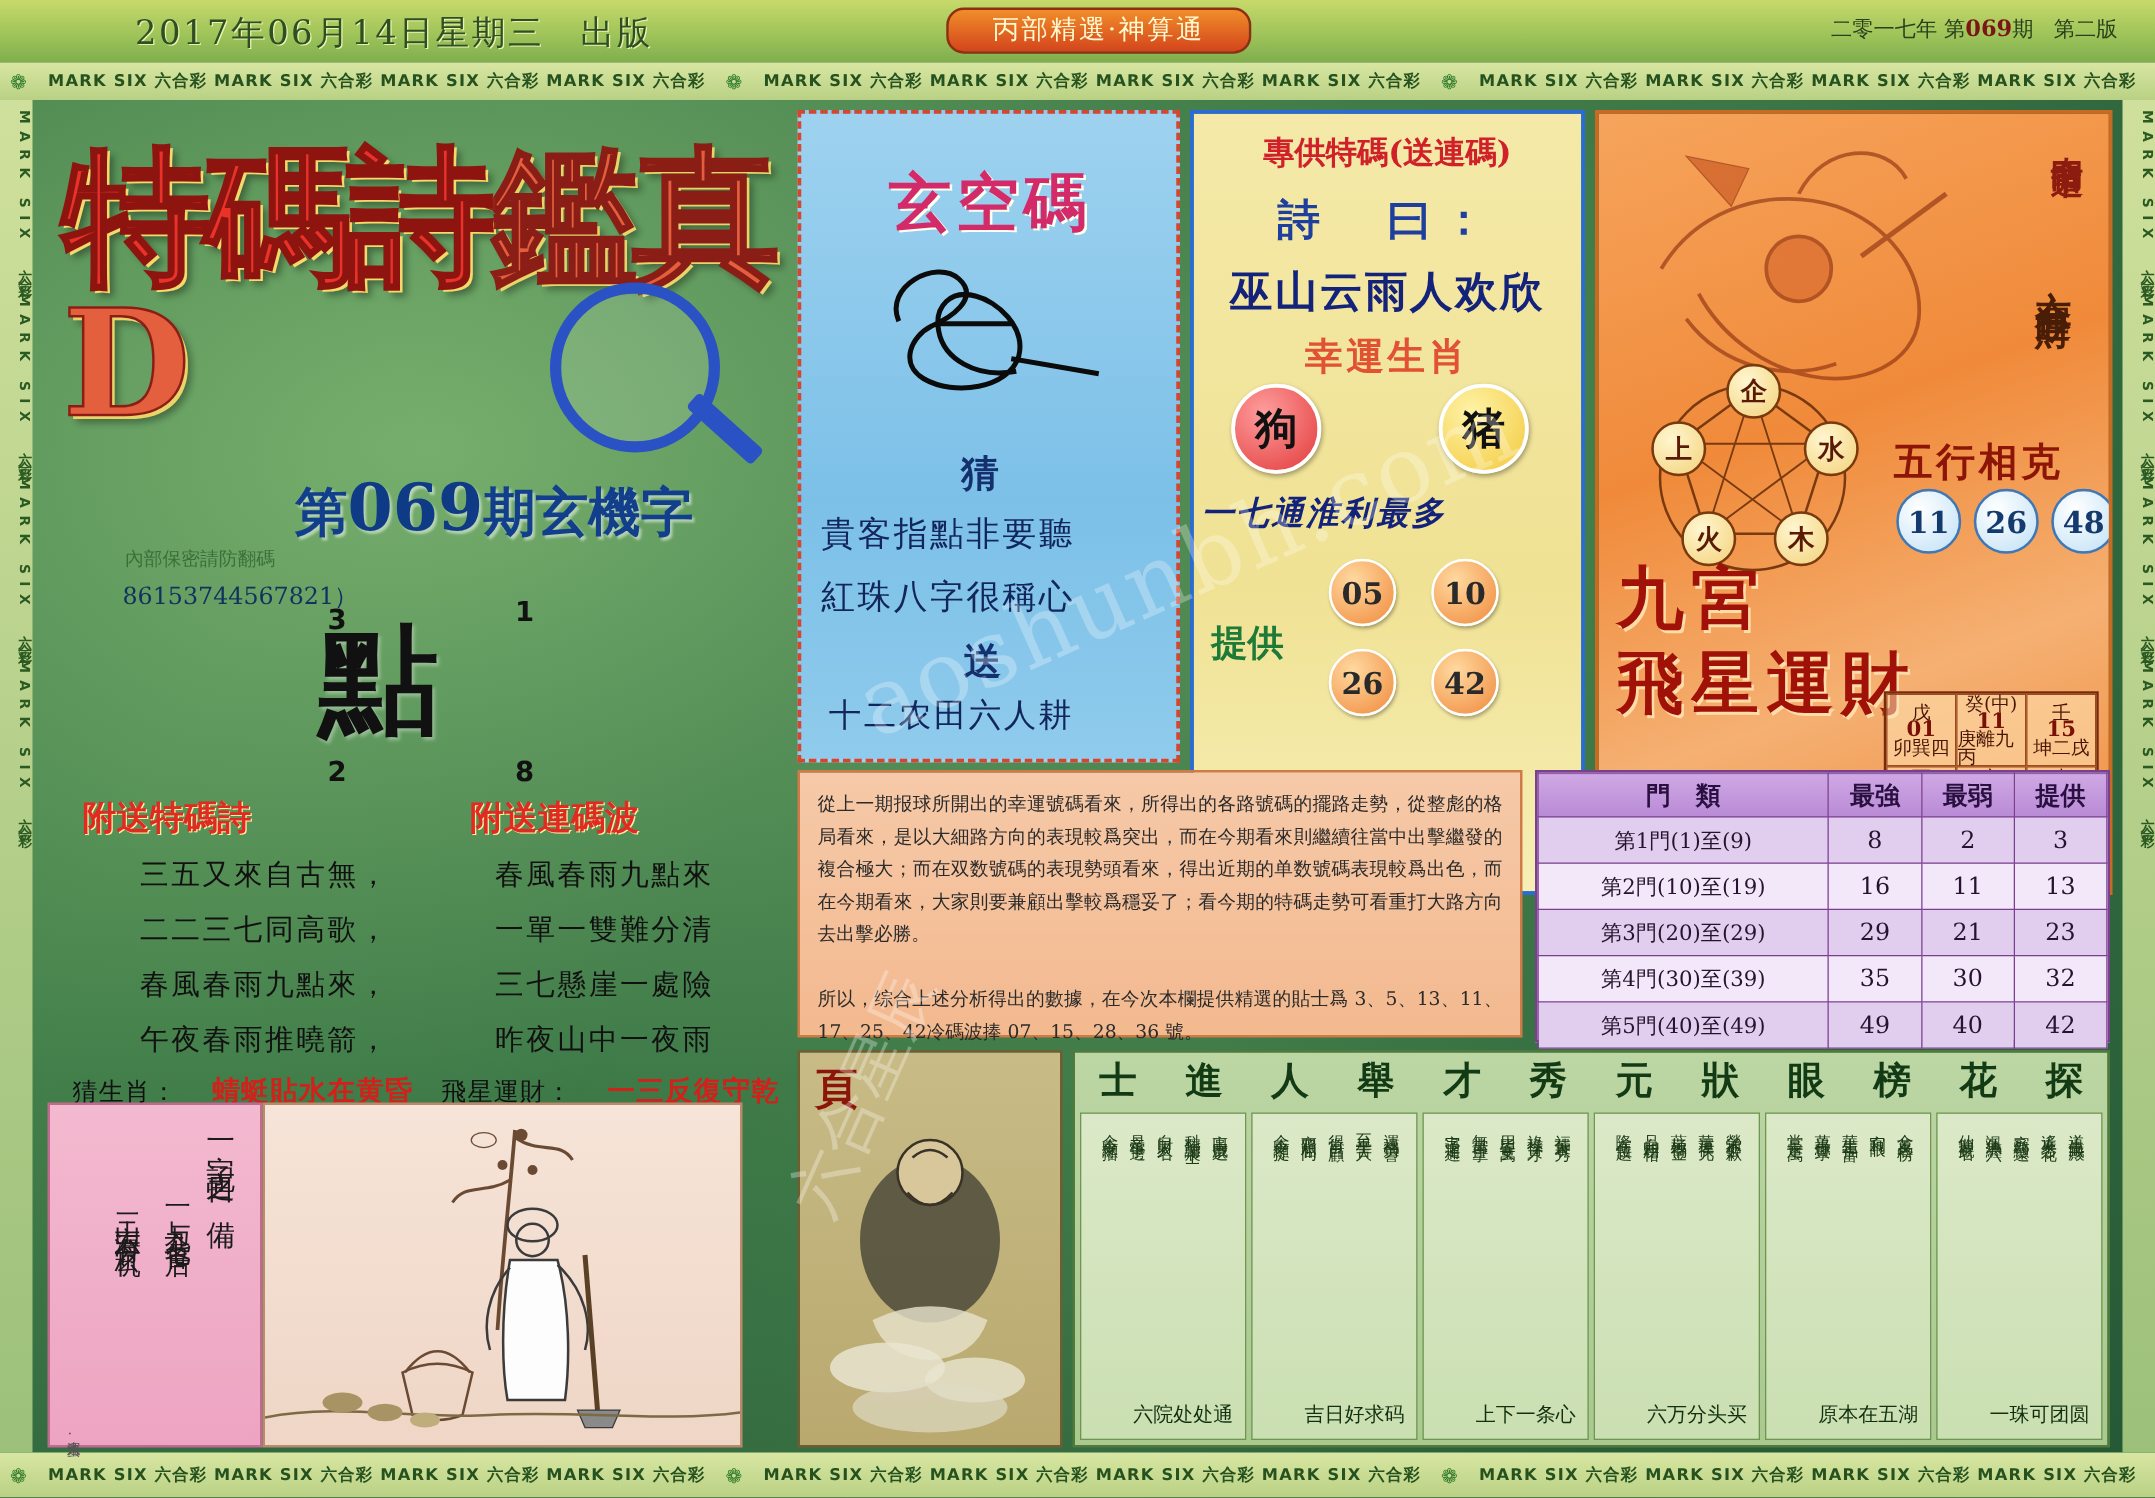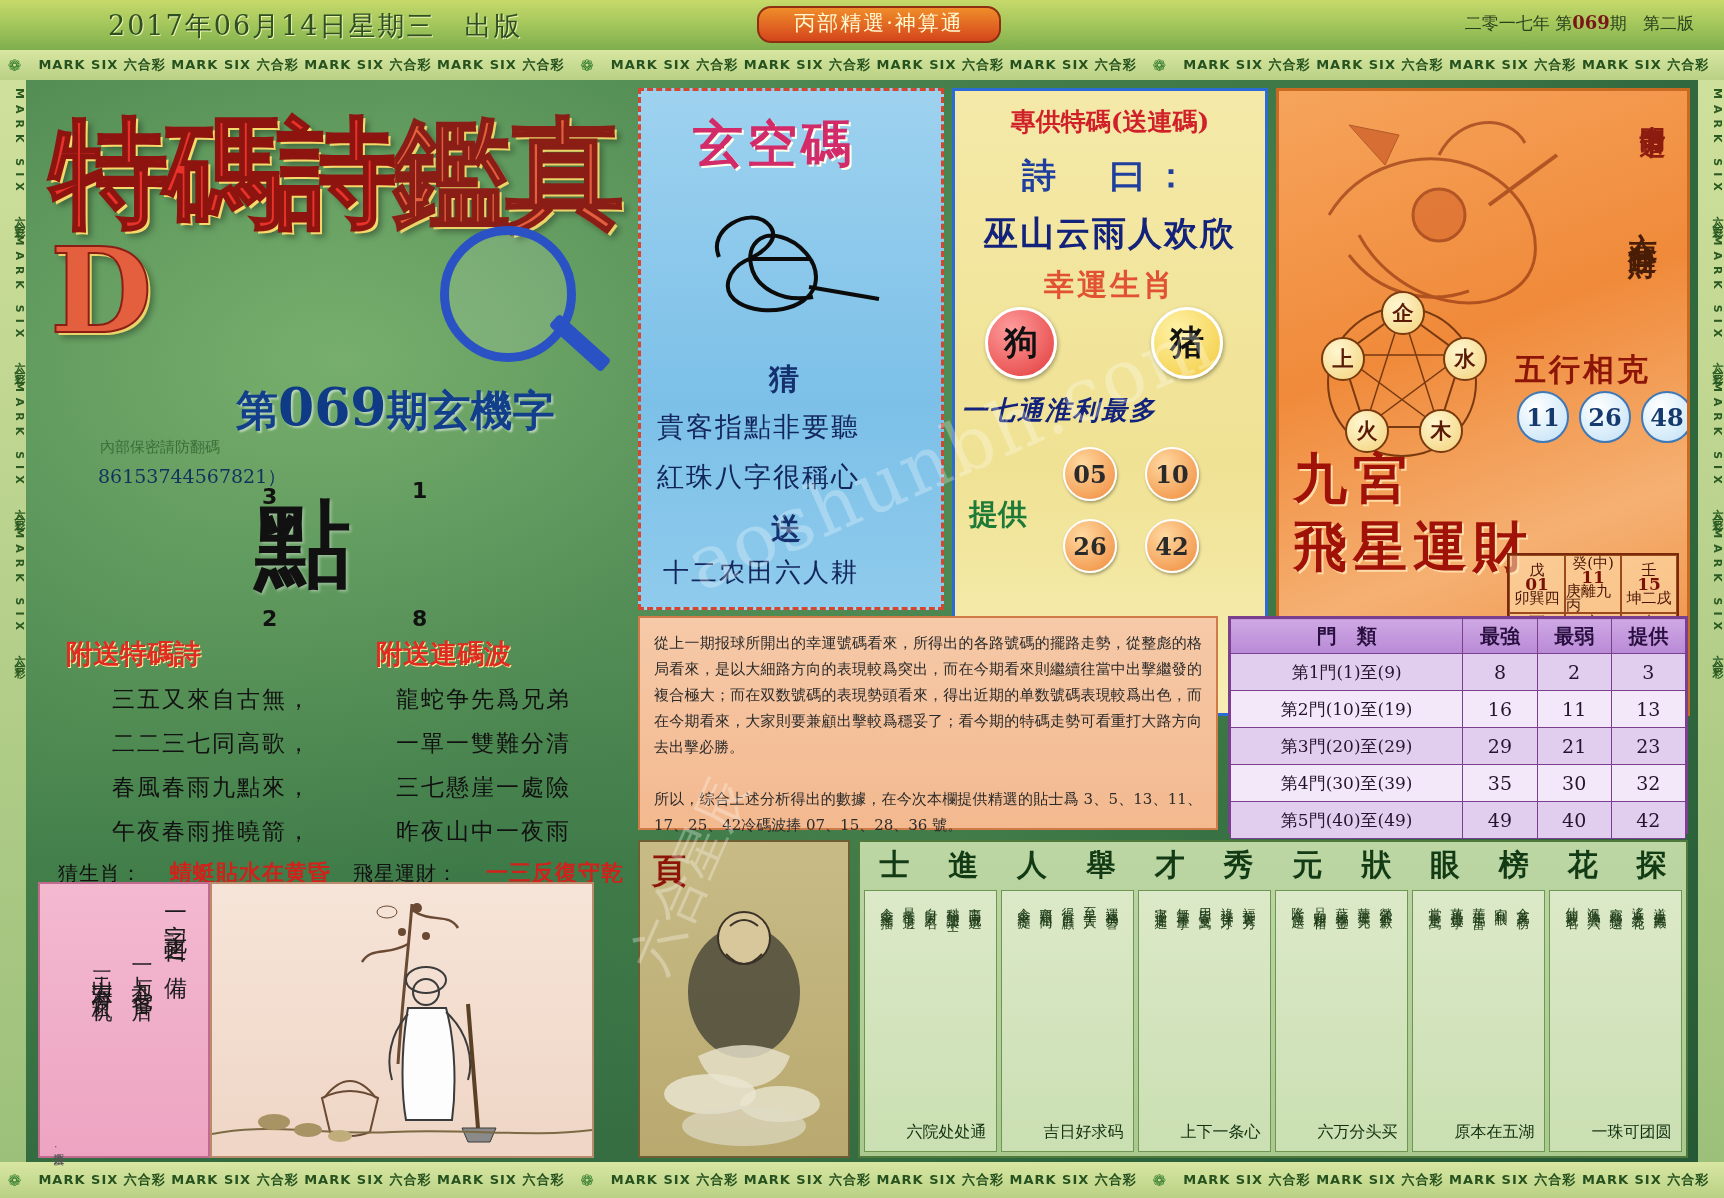--- a/index.html
+++ b/index.html
@@ -96,21 +96,21 @@
     font-size:21px;color:#1b1b1b;font-family:"DejaVu Serif","Liberation Serif",serif;letter-spacing:5px;}
   .pinkbox .sig{position:absolute;left:10px;bottom:8px;writing-mode:vertical-rl;font-size:11px;color:#555;}
   
   .illu{position:absolute;left:184px;top:802px;width:380px;height:272px;
     background:linear-gradient(180deg,#f6e4d8,#efd6c6);border:2px solid #b98b6c;overflow:hidden;}
   .illu svg{position:absolute;left:0;top:0;}
   
   .xuan{position:absolute;left:612px;top:8px;width:300px;height:516px;
     background:linear-gradient(180deg,#9ed2ef,#7cc0e8 60%,#8fcbec);
     border:3px dashed #d4462f;}
-  .xuan h2{margin:0;position:absolute;left:52px;top:20px;font-size:50px;color:#d32b6a;
+  .xuan h2{margin:18px;position:absolute;left:52px;top:20px;font-size:50px;color:#d32b6a;
     font-family:"DejaVu Serif","Liberation Serif",serif;font-weight:bold;
     text-shadow:2px 2px 0 #ffe; letter-spacing:4px;}
   .scribble{position:absolute;left:48px;top:108px;}
   .xuan .guess{position:absolute;left:128px;top:268px;font-size:30px;color:#15306e;
     font-family:"DejaVu Serif","Liberation Serif",serif;font-weight:bold;}
   .xuan .line1{position:absolute;left:16px;top:318px;font-size:27px;color:#12265c;
     font-family:"DejaVu Serif","Liberation Serif",serif;letter-spacing:2px;}
   .xuan .line2{position:absolute;left:16px;top:368px;font-size:27px;color:#12265c;
     font-family:"DejaVu Serif","Liberation Serif",serif;letter-spacing:2px;}
   .xuan .song{position:absolute;left:130px;top:418px;font-size:30px;color:#15306e;
@@ -289,21 +289,21 @@
       <div class="num-br">8</div>
     </div>
 
     <div class="poems">
       <div class="poem-head l">附送特碼詩</div>
       <div class="poem-head r">附送連碼波</div>
       <div class="poem-line pl-l ln1">三五又來自古無，</div>
       <div class="poem-line pl-l ln2">二二三七同高歌，</div>
       <div class="poem-line pl-l ln3">春風春雨九點來，</div>
       <div class="poem-line pl-l ln4">午夜春雨推曉箭，</div>
-      <div class="poem-line pl-r ln1">龍蛇争先爲兄弟</div>
+      <div class="poem-line pl-r ln1">春風春雨九點來</div>
       <div class="poem-line pl-r ln2">一單一雙難分清</div>
       <div class="poem-line pl-r ln3">三七懸崖一處險</div>
       <div class="poem-line pl-r ln4">昨夜山中一夜雨</div>
       <div class="zodiac">
         <span>猜生肖：</span><b>蜻蜓貼水在黄昏</b>
         &nbsp;&nbsp;<span class="gift">飛星運財：</span><b>一三反復守乾坤</b>
       </div>
     </div>
 
     <div class="pinkbox">

